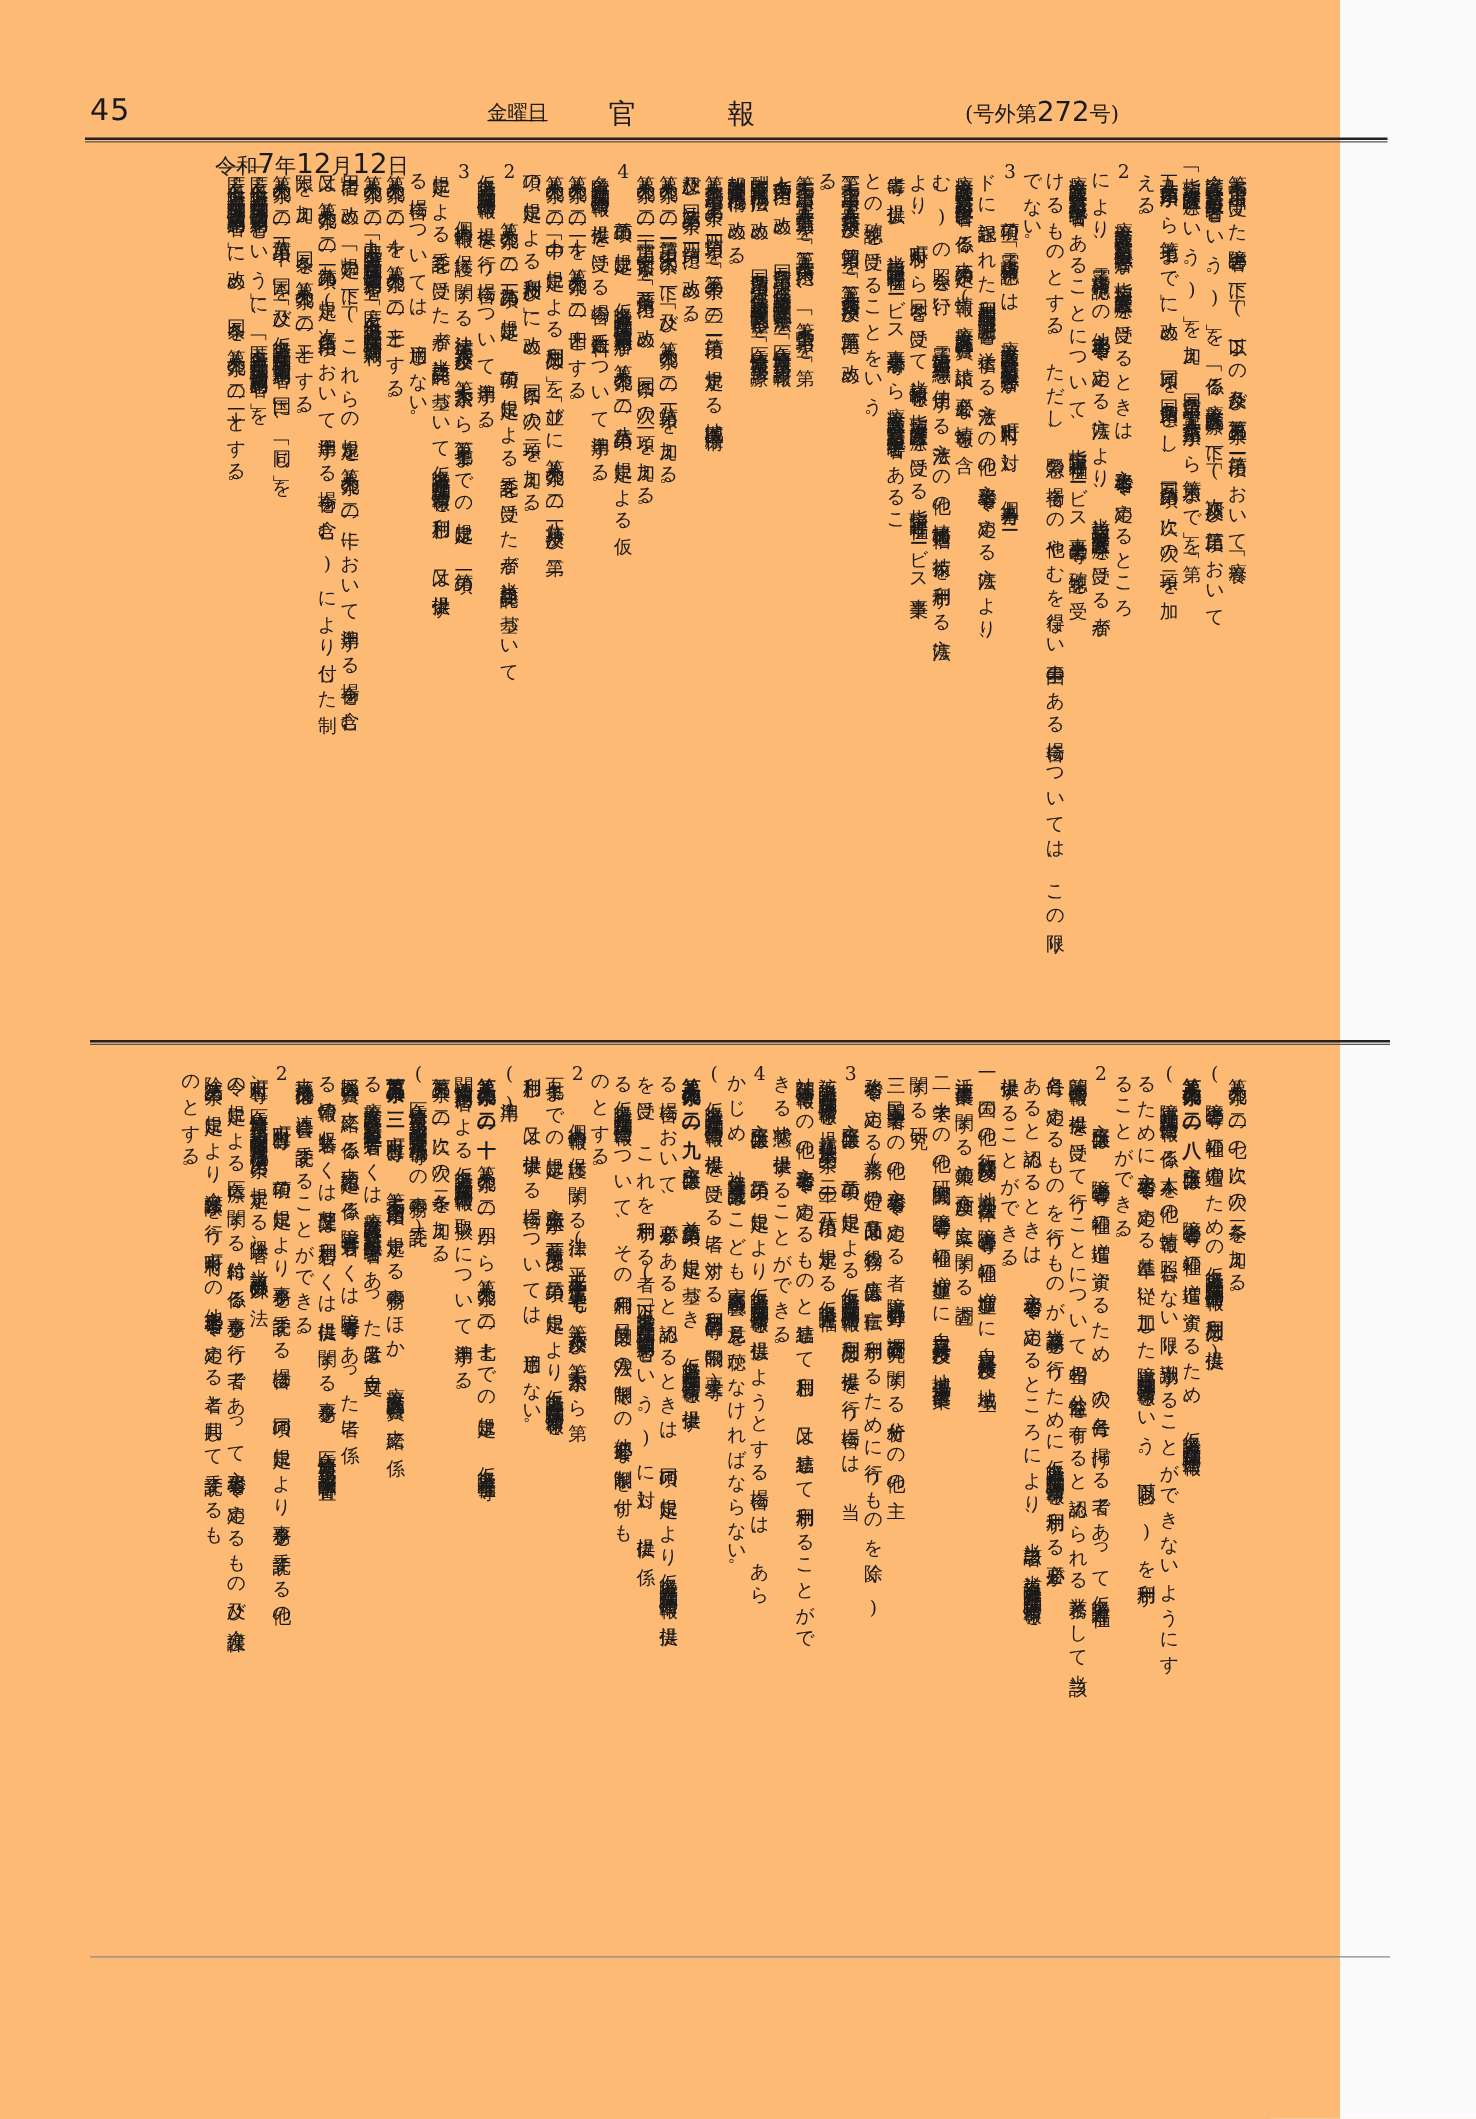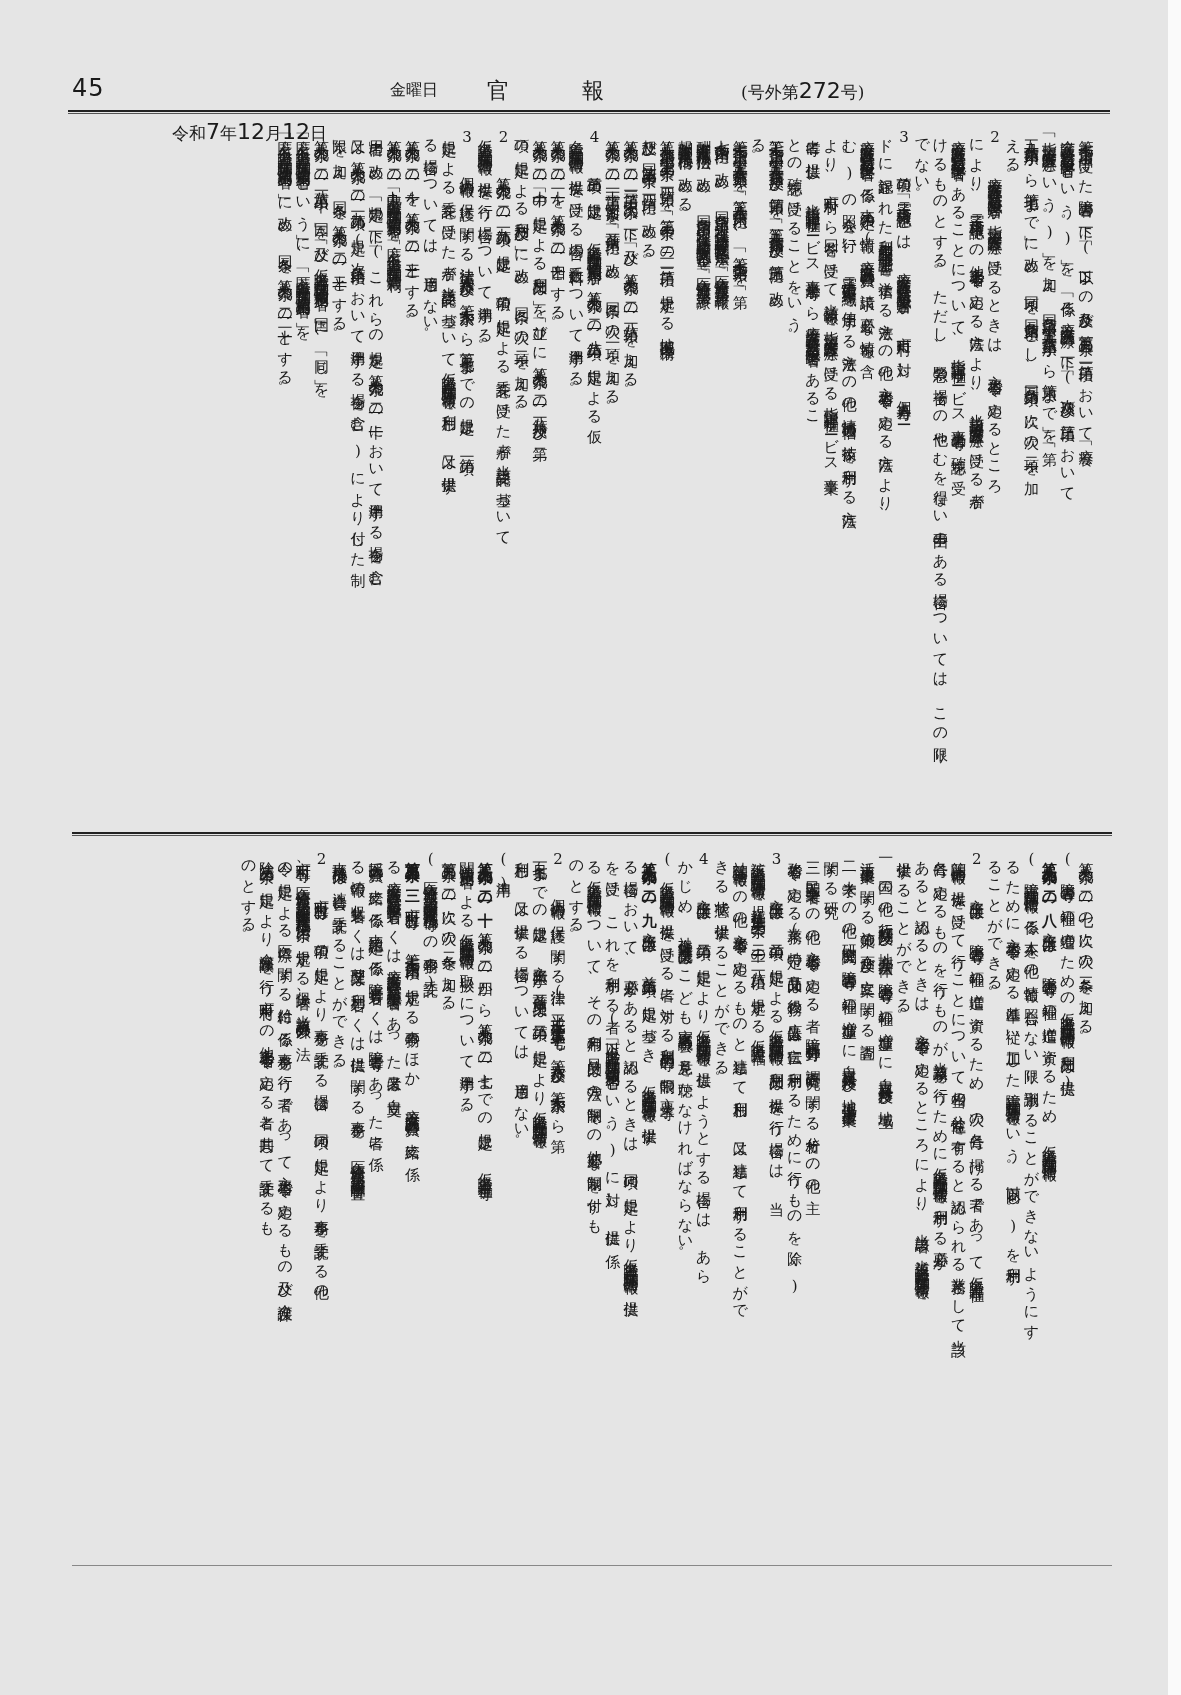--- a/index.html
+++ b/index.html
@@ -1,27 +1,27 @@
 <!DOCTYPE html>
 <html><head>
 <meta charset="utf-8">
 <style>
   html, body { margin: 0; padding: 0; background: #fafafa; }
   body { width: 1181px; height: 1695px; position: relative; overflow: hidden;
          font-family: "DejaVu Serif", "Liberation Serif", serif; color: #1a1a1a; }
-  .page { position: absolute; left: 0; top: 0; width: 1168px; height: 1695px; background: #e5e5e5; }
+  .page { position: absolute; left: 0; top: 0; width: 1072px; height: 1695px; background: #fdba74; }
   .header { position: absolute; left: 72px; top: 70px; width: 1030px; height: 40px; }
   .header span { position: absolute; top: 4px; white-space: nowrap; }
   .h-page { left: 0; font-family: "DejaVu Sans", sans-serif; font-size: 24px; letter-spacing: 1px; }
   .h-date { left: 100px; font-size: 17px; top: 8px !important; margin-top: 41px; }
   .h-date b { font-family: "DejaVu Sans", sans-serif; font-weight: normal; font-size: 22px; }
-  .h-day { left: 318px; font-size: 16px; top: 10px !important; }
+  .h-day { left: 318px; font-size: 16px; top: 10px !important; text-decoration: underline; }
   .h-title1 { left: 415px; font-size: 22px; top: 6px !important; }
   .h-title2 { left: 510px; font-size: 22px; top: 6px !important; }
-  .h-issue { left: 669px; font-size: 17px; top: 8px !important; }
+  .h-issue { left: 700px; font-size: 17px; top: 8px !important; }
   .h-issue b { font-family: "DejaVu Sans", sans-serif; font-weight: normal; font-size: 22px; }
   .rule-top { position: absolute; left: 68px; top: 110px; width: 1042px; height: 0; border-top: 2px solid #222; border-bottom: 1px solid #555; padding-top: 1px; }
   .rule-mid { position: absolute; left: 72px; top: 832px; width: 1040px; height: 0; border-top: 2px solid #222; border-bottom: 1px solid #555; padding-top: 1px; }
   .rule-bot { position: absolute; left: 72px; top: 1565px; width: 1040px; height: 0; border-top: 1px solid #888; }
   .tier { position: absolute; right: 73px; writing-mode: vertical-rl; -webkit-writing-mode: vertical-rl;
           font-size: 15px; line-height: 18.2px; letter-spacing: 2.05px; white-space: pre; text-orientation: upright; }
   .tier-top { top: 128px; height: 690px; width: 1020px; }
   .tier-bot { top: 850px; height: 700px; width: 1020px; }
   .col { display: block; white-space: pre; }
   .bold { font-weight: bold; font-family: "DejaVu Sans", sans-serif; }

